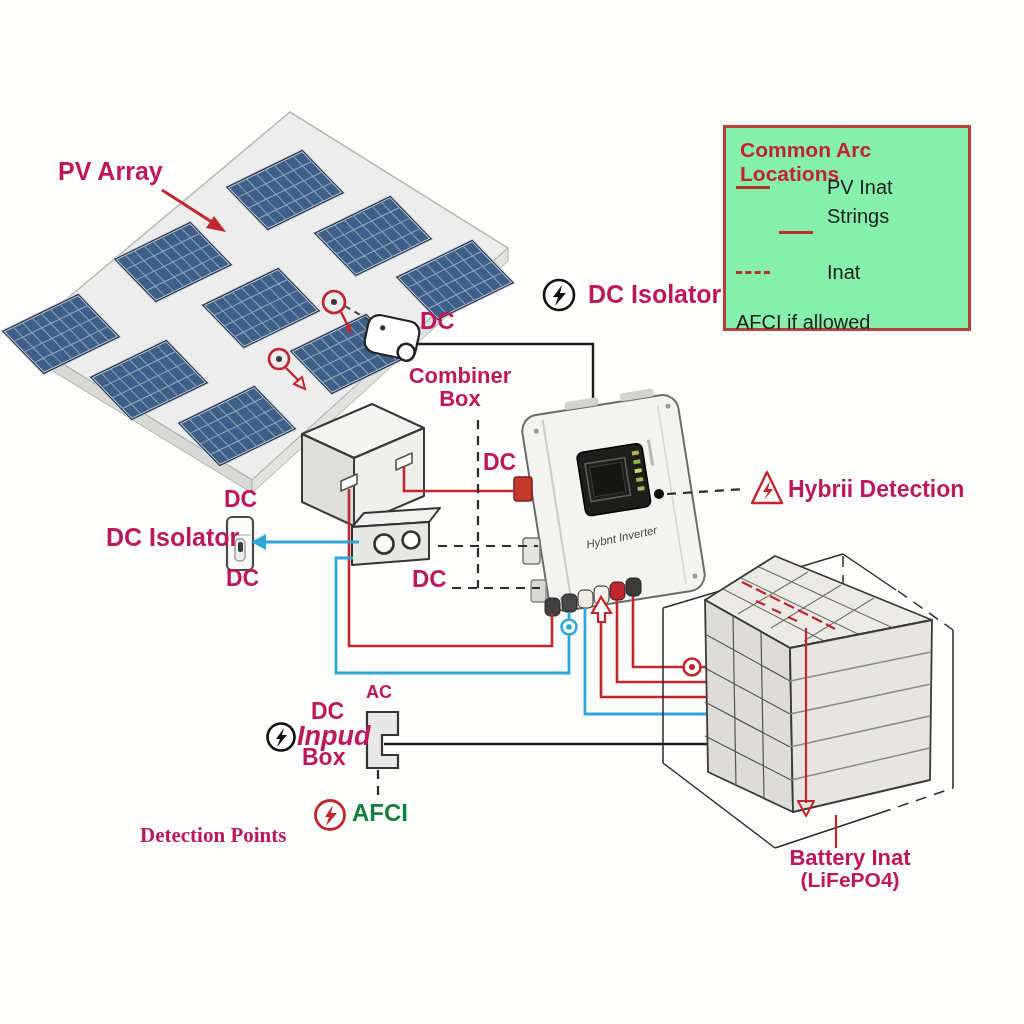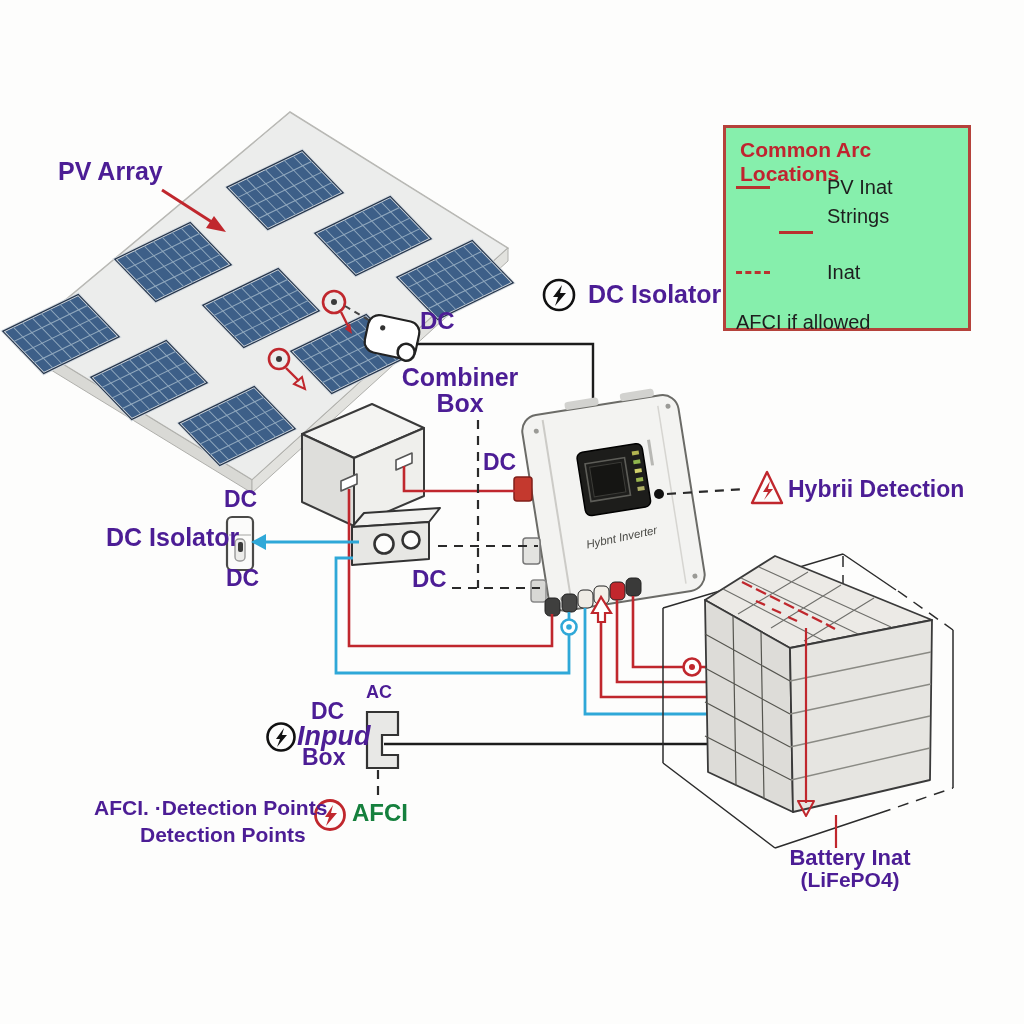--- a/index.html
+++ b/index.html
@@ -1,19 +1,19 @@
 <!DOCTYPE html>
 <html><head>
 <meta charset="utf-8">
 <style>
   html,body{margin:0;padding:0;background:#ffffff;}
   #stage{position:relative;width:1024px;height:1024px;background:#fdfdfc;overflow:hidden;
          font-family:"Liberation Sans","DejaVu Sans",sans-serif;color:#1b1b1b;}
   #diagram-svg{position:absolute;left:0;top:0;}
-  .lbl{position:absolute;font-weight:700;color:#4c1d95;white-space:nowrap;line-height:1.05;}
+  .lbl{position:absolute;font-weight:700;color:#be185d;white-space:nowrap;line-height:1.05;}
   .lbl.red{color:#15803d;}
   .center{text-align:center;}
   
   .legend{position:absolute;left:723px;top:125px;width:248px;height:206px;
           border:3px solid #b5423b;background:#86efac;box-sizing:border-box;}
   .legend-title{position:absolute;left:14px;top:10px;font-size:21px;font-weight:700;color:#c0232f;}
   .legend-row{position:absolute;left:10px;height:26px;display:flex;align-items:center;gap:43px;}
   .legend-marker{width:34px;margin-right:14px;flex:0 0 34px;}
   .mk-solid{border-top:3px solid #b9312f;height:0;}
   .mk-dashed{border-top:3px dashed #b9312f;height:0;}
@@ -219,40 +219,39 @@
 
   <div class="lbl" style="left:58px;top:158px;font-size:25px;">PV Array</div>
   <svg width="1024" height="1024" style="position:absolute;left:0;top:0;pointer-events:none;">
     <path d="M162,190 L218,226" stroke="#c0272d" stroke-width="3" fill="none"></path>
     <polygon points="226,232 206,228 214,216" fill="#c0272d"></polygon>
   </svg>
 
   <div class="lbl" style="left:588px;top:281px;font-size:25px;">DC Isolator</div>
   <div class="lbl" style="left:420px;top:308px;font-size:24px;">DC</div>
 
-  <div class="lbl center" style="left:390px;top:364px;width:140px;font-size:25px;">
+  <div class="lbl center" style="left:390px;top:364px;width:140px;font-size:22px;">
     <div>Combiner</div>
     <div>Box</div>
   </div>
 
   <div class="lbl" style="left:483px;top:450px;font-size:23px;">DC</div>
 
   <div class="lbl" style="left:224px;top:487px;font-size:23px;">DC</div>
   <div class="lbl" style="left:106px;top:524px;font-size:25px;">DC Isolator</div>
   <div class="lbl" style="left:226px;top:566px;font-size:23px;">DC</div>
 
   <div class="lbl" style="left:412px;top:566px;font-size:24px;">DC</div>
 
   <div class="lbl" style="left:366px;top:683px;font-size:18px;">AC</div>
   <div class="lbl" style="left:311px;top:699px;font-size:23px;">DC</div>
   <div class="lbl" style="left:297px;top:722px;font-size:27px;font-style:italic;">Inpud</div>
   <div class="lbl" style="left:302px;top:745px;font-size:23px;">Box</div>
 
-  <div class="lbl" style="left:94px;top:797px;font-size:21px;font-weight:600;">AFCI. ·Detection Points</div>
-  <div class="lbl" style="left:140px;top:824px;font-size:21px;font-weight:600;">Detection Points</div>
+  <div class="lbl" style="left:140px;top:824px;font-size:21px;font-weight:600;font-family:Liberation Serif, serif;">Detection Points</div>
   <div class="lbl red" style="left:352px;top:800px;font-size:24px;">AFCI</div>
 
   <div class="lbl" style="left:788px;top:477px;font-size:23px;">Hybrii Detection</div>
 
   <div class="lbl center" style="left:765px;top:846px;width:170px;font-size:22px;">
     <div>Battery Inat</div>
     <div style="font-size:21px;font-weight:600;">(LiFePO4)</div>
   </div>
 
   <div class="legend">

